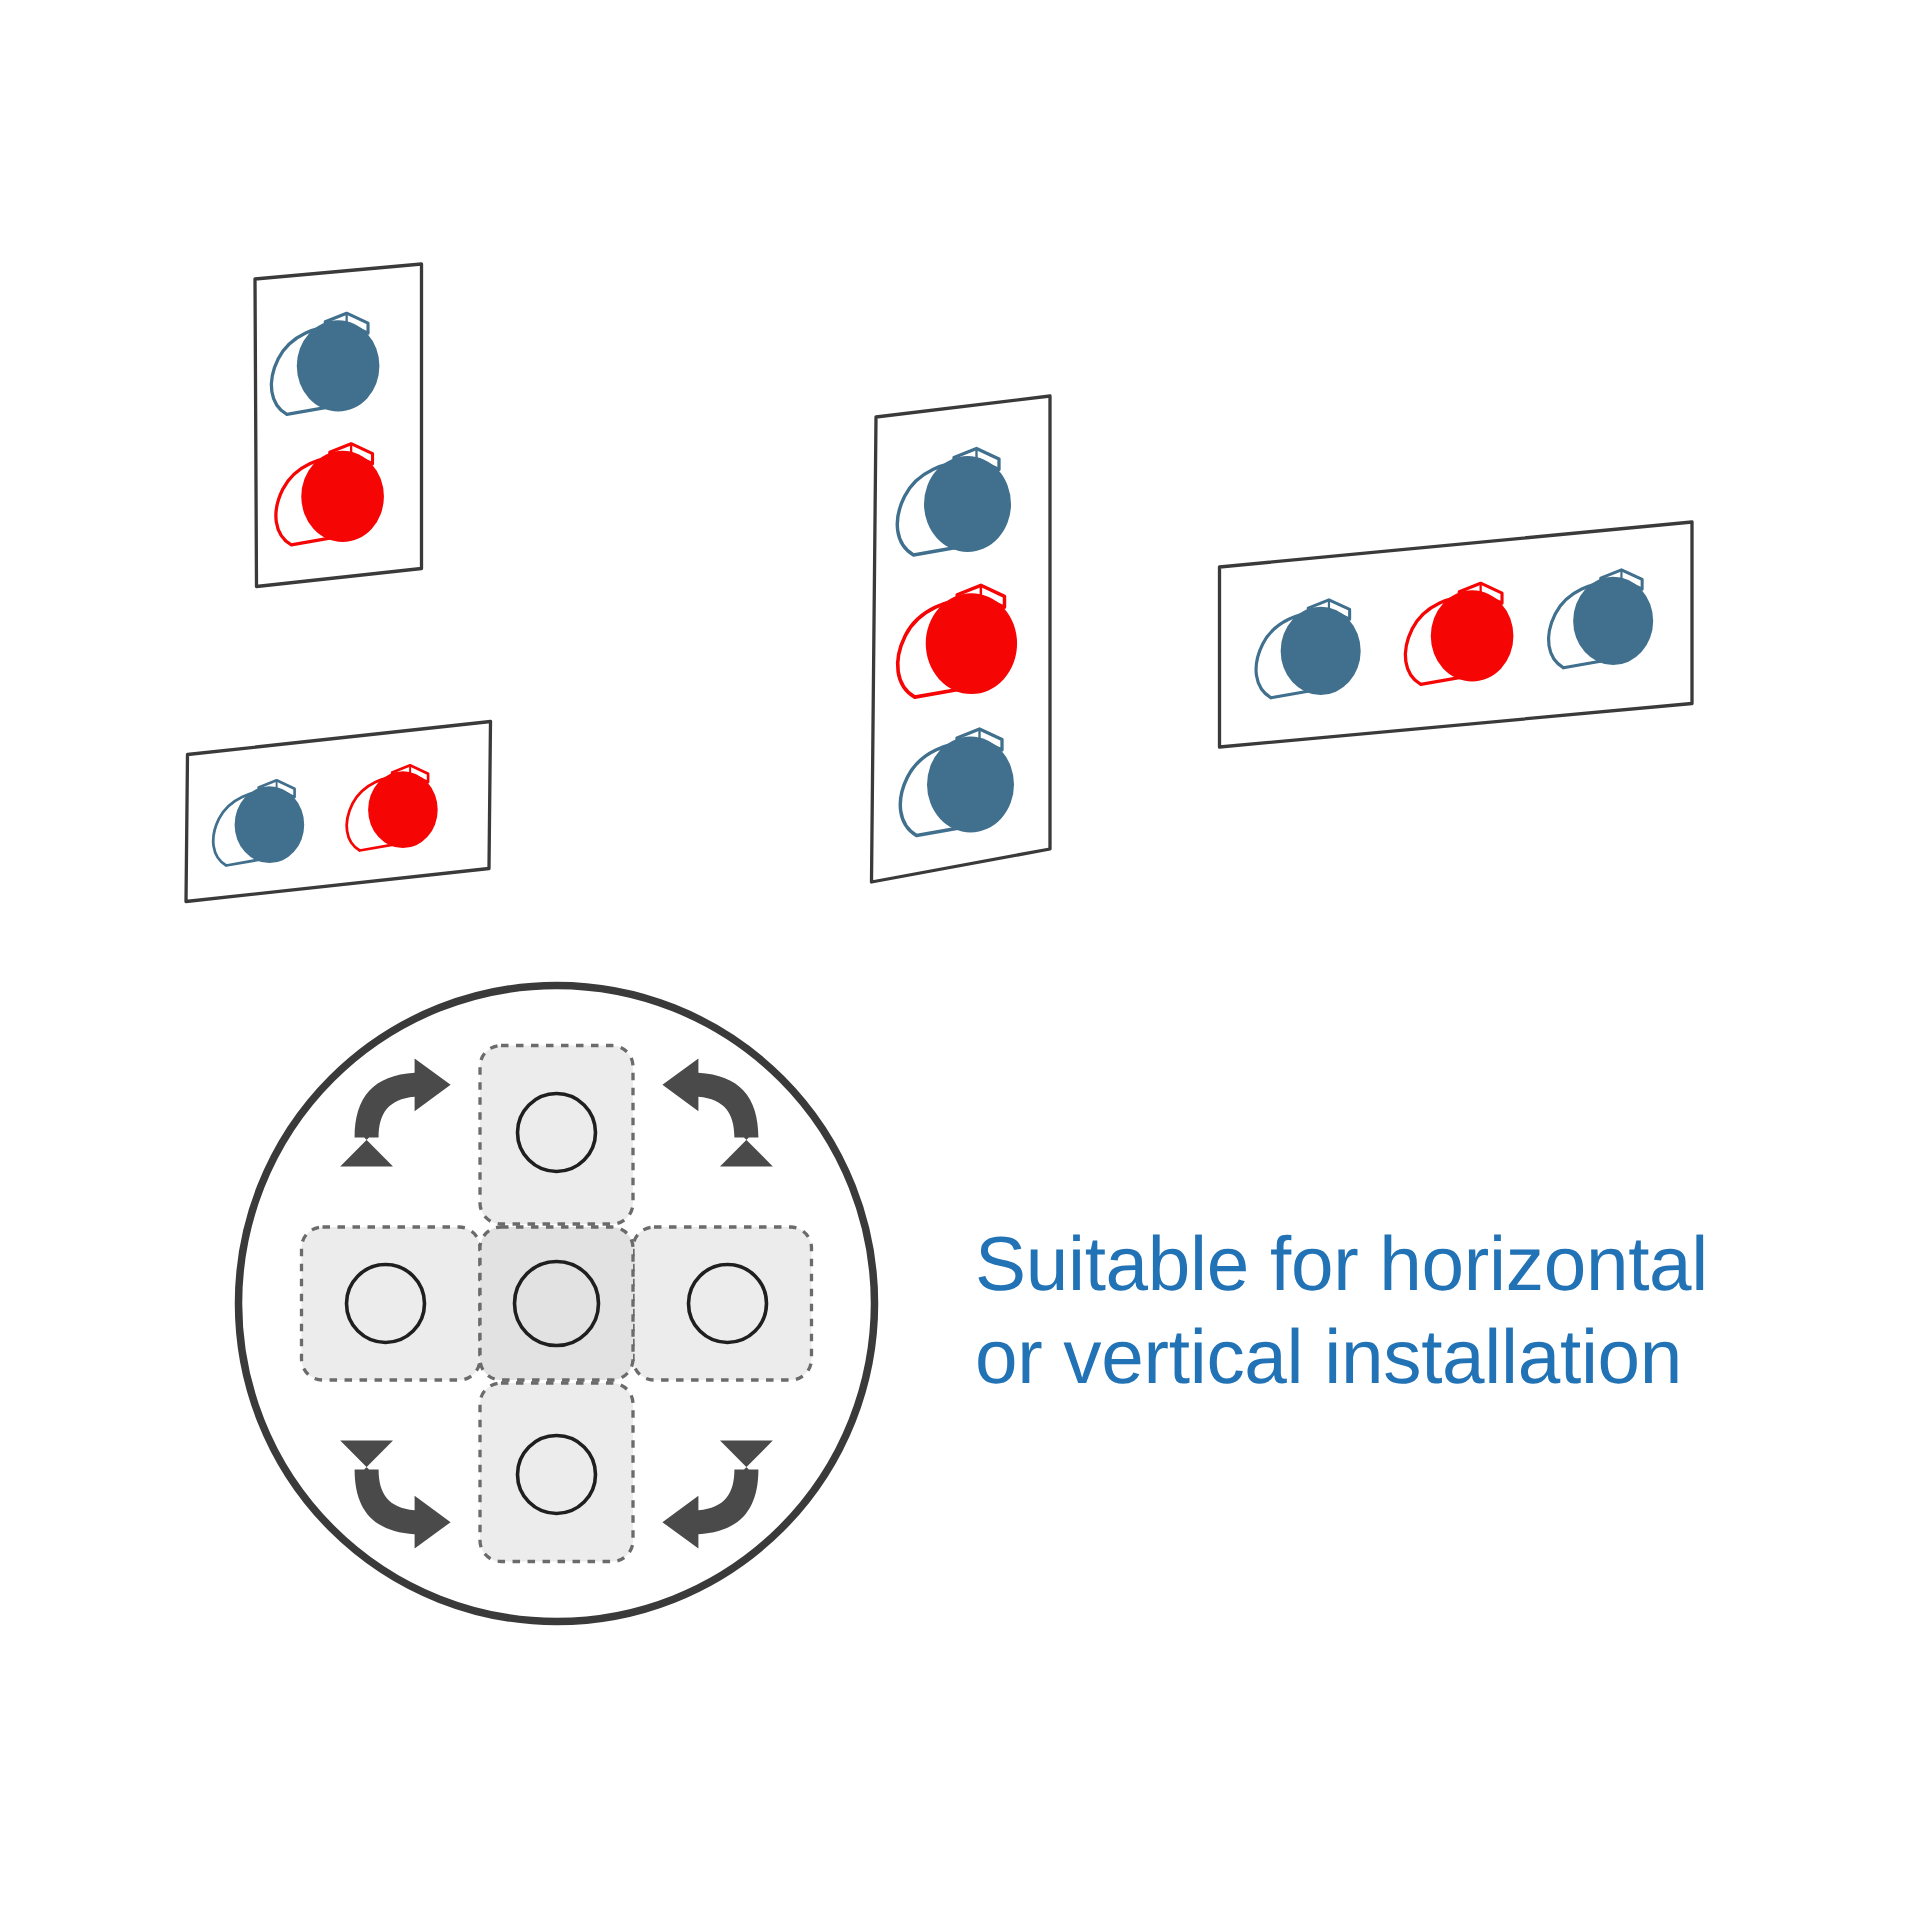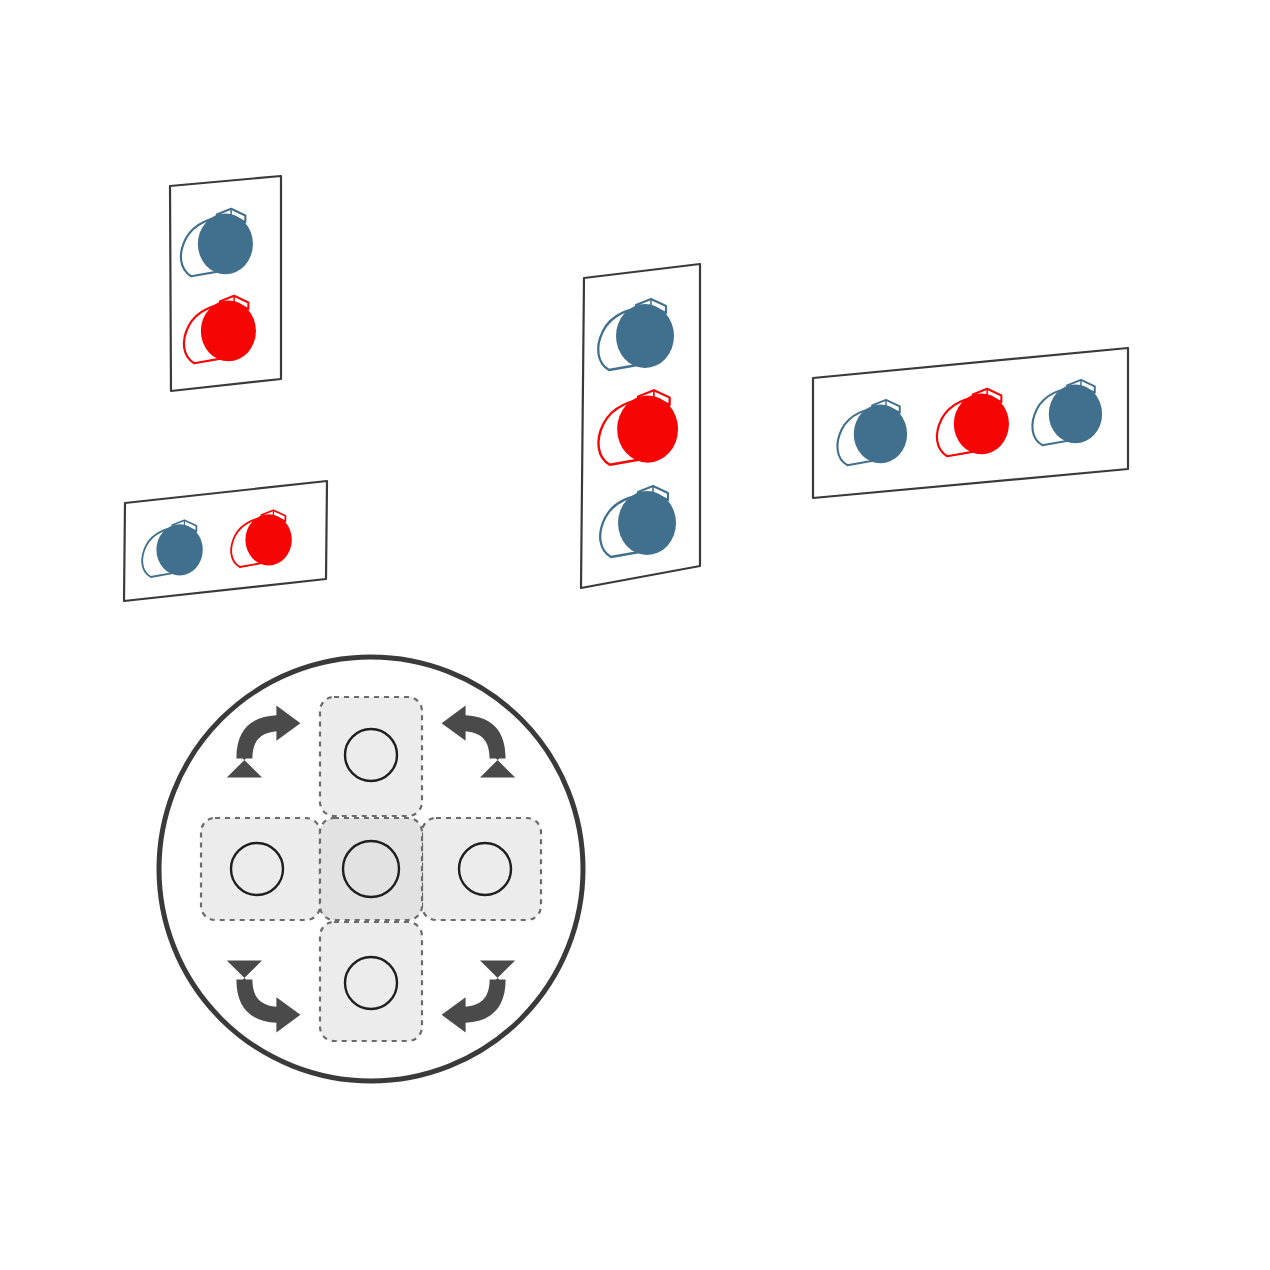--- a/index.html
+++ b/index.html
@@ -172,14 +172,16 @@
       </g>
       <g transform="translate(222,1034) scale(0.80,-0.80)">
         <use href="#curved-arrow"></use>
       </g>
       <g transform="translate(520,1034) scale(-0.80,-0.80)">
         <use href="#curved-arrow"></use>
       </g>
     </g>
   </svg>
 
+  <div class="caption-text">Suitable for horizontal
+or vertical installation</div>
 
 </div>
 
 </body></html>

